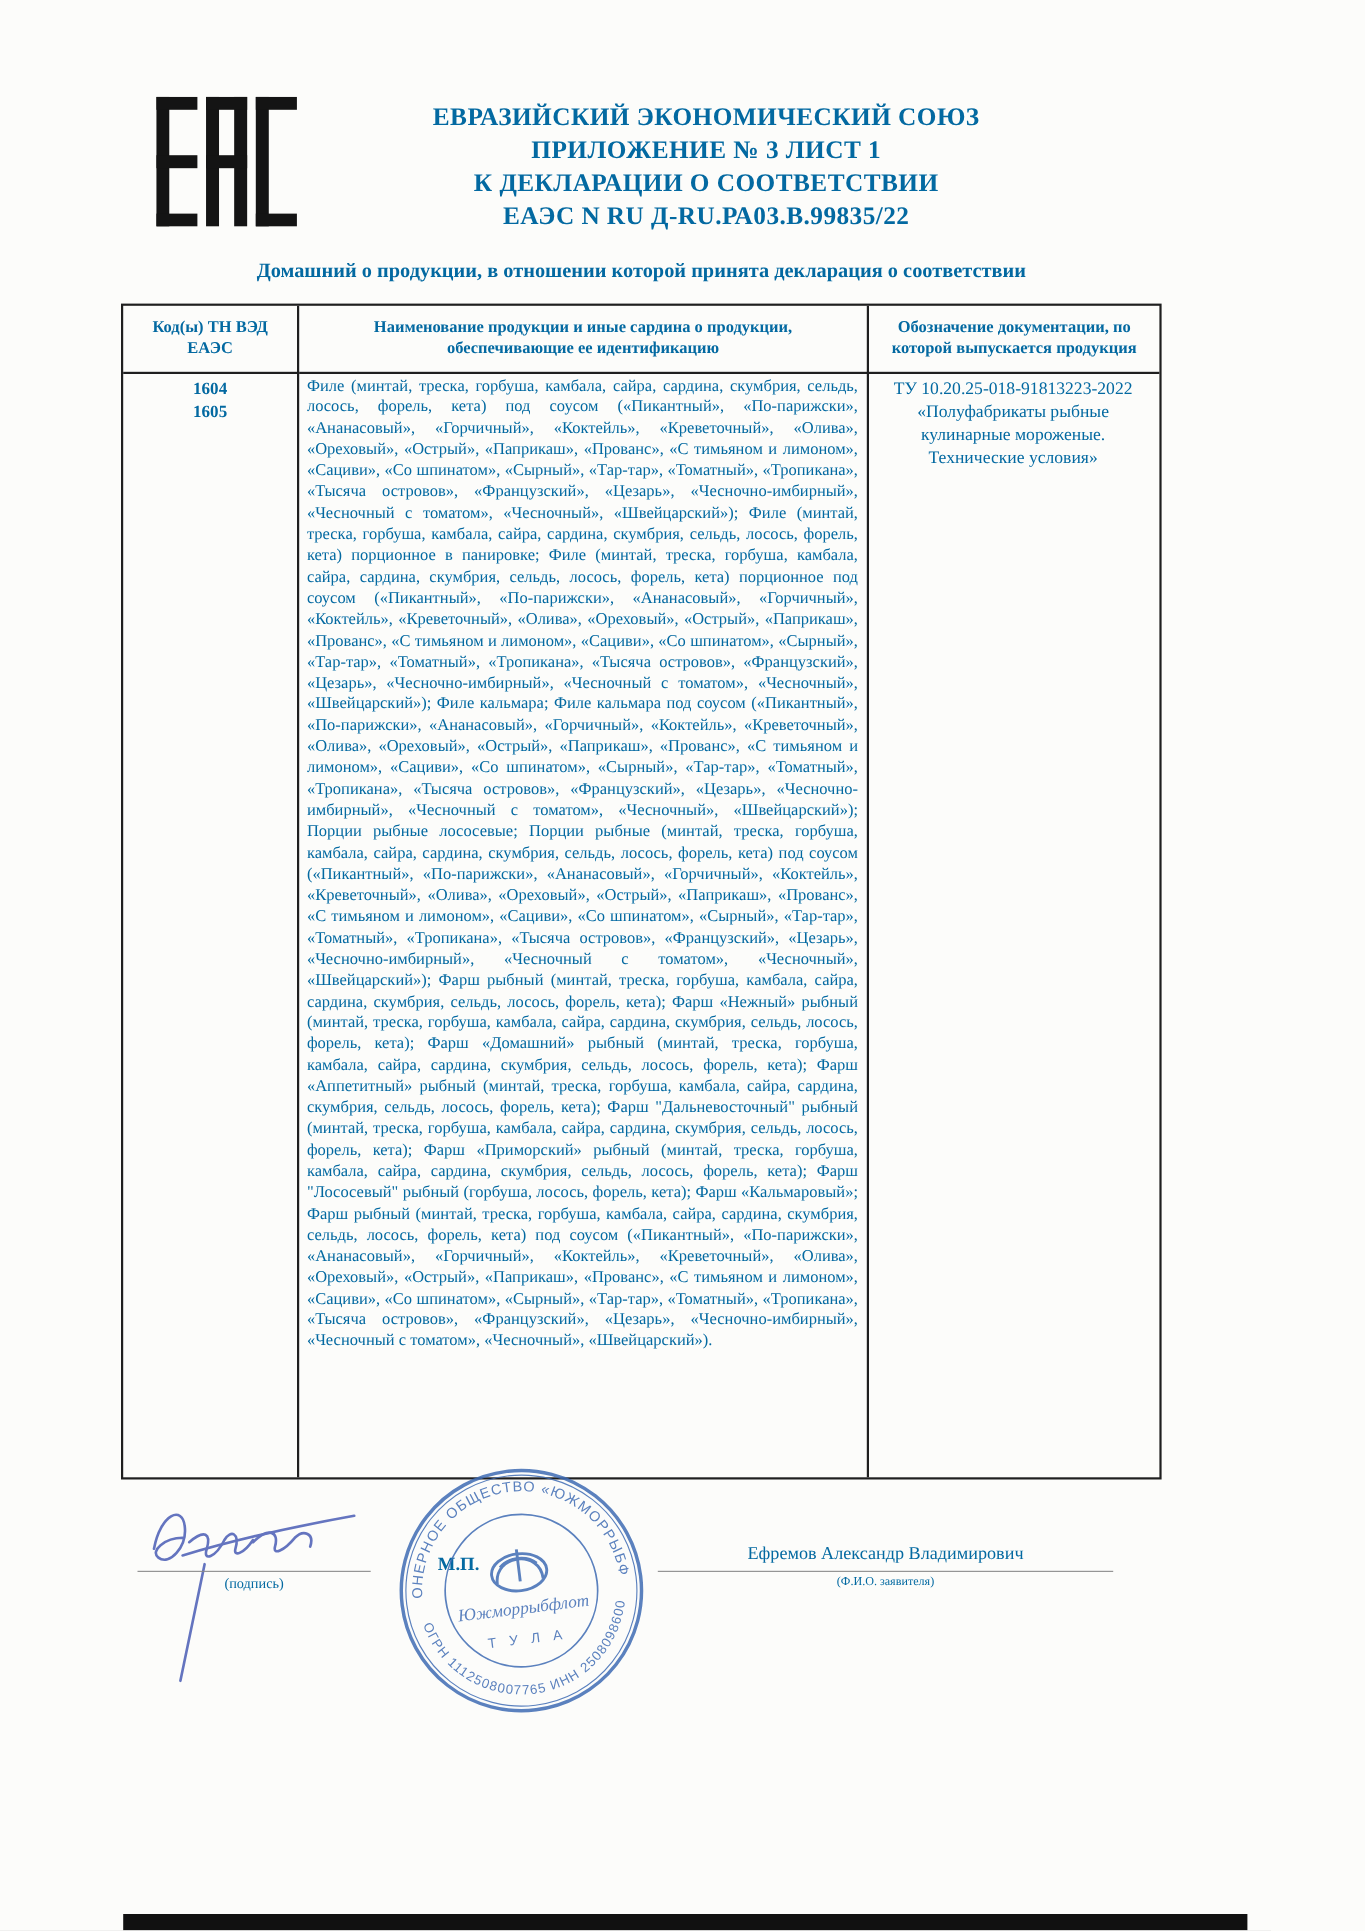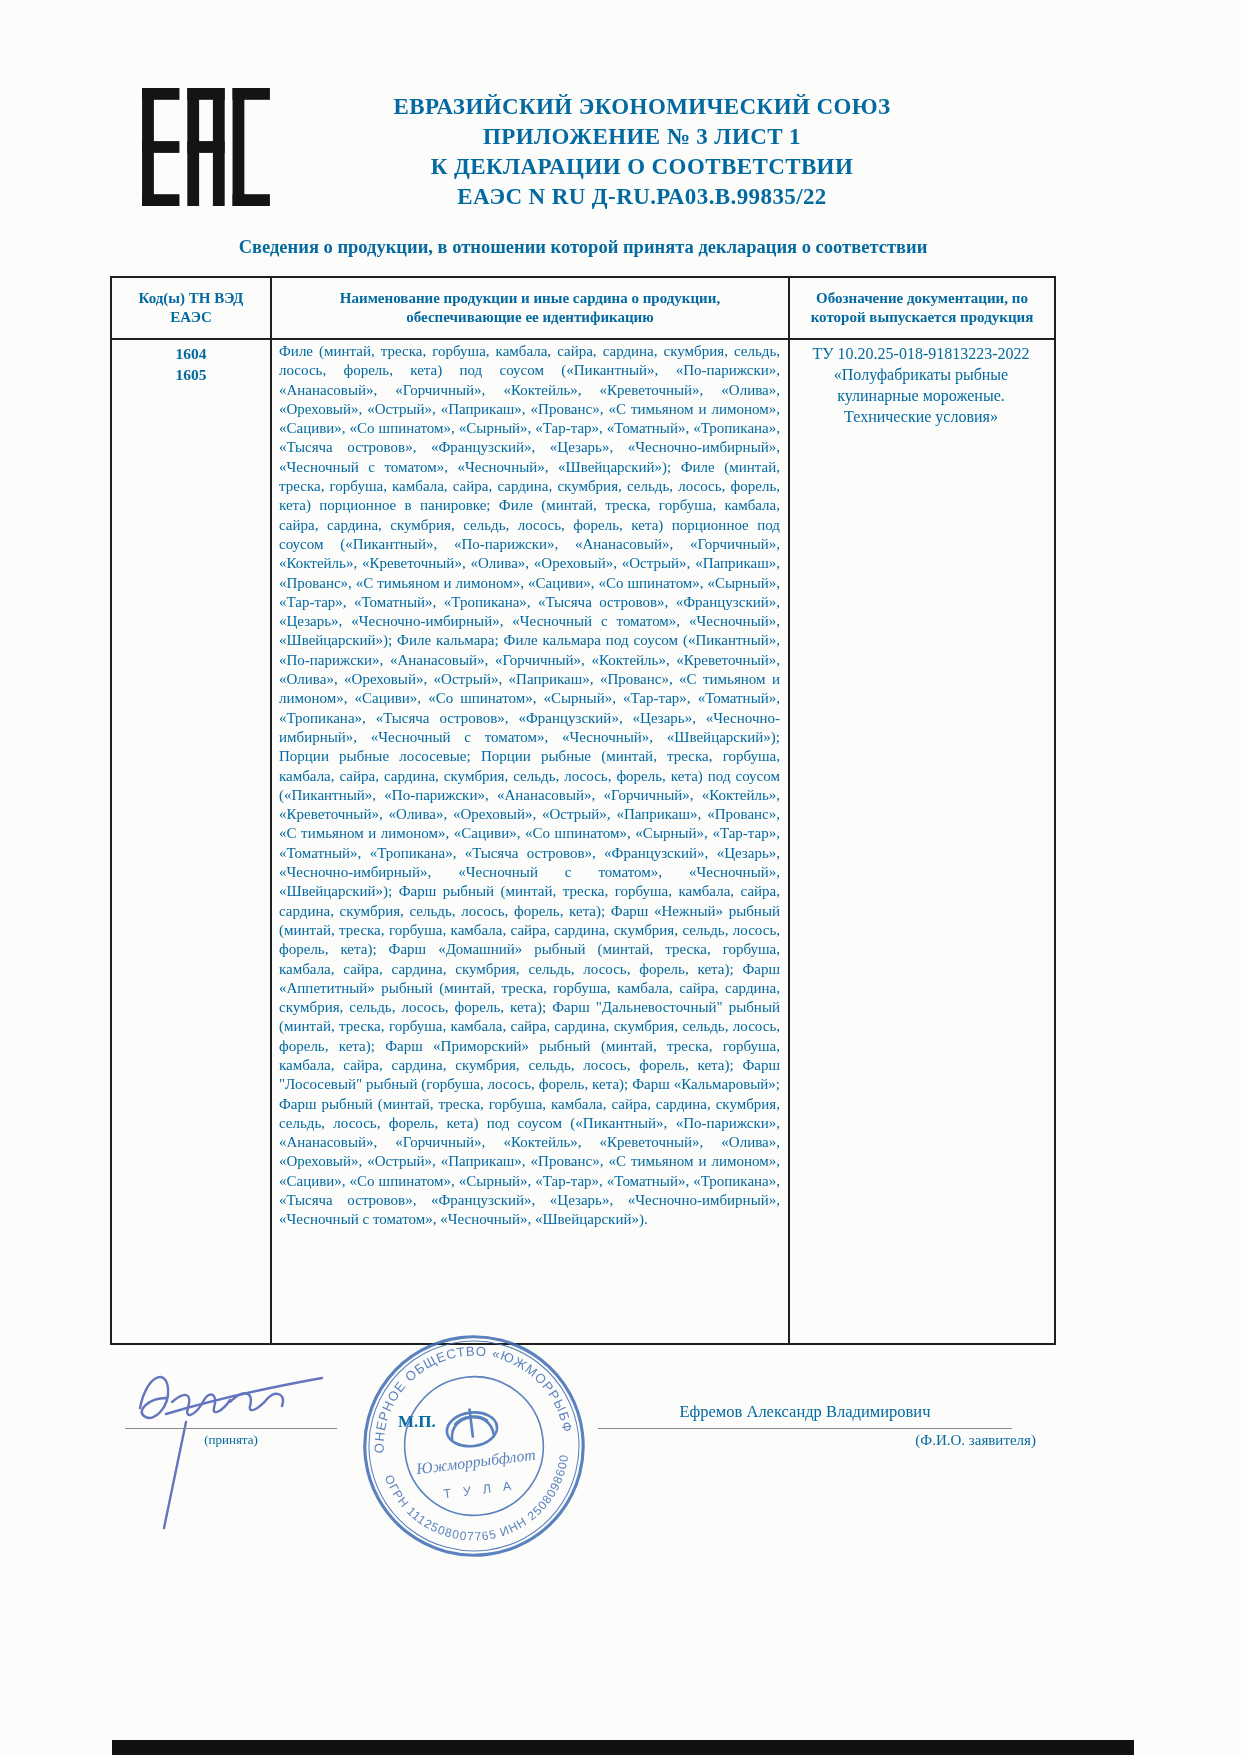--- a/index.html
+++ b/index.html
@@ -27,21 +27,21 @@
   .desc{font-size:15px;line-height:19.3px;text-align:justify;padding:2px 8px 0 7px;}
   .desc p{margin:0;}
   .doc{font-size:16px;line-height:21px;padding:3px 8px 0 6px;}
 
   
   .sig-line{left:125px;top:1428px;width:212px;height:1px;background:#8a8a8a;}
   .sig-label{left:125px;top:1432px;width:212px;text-align:center;font-size:13px;}
   .mp{left:398px;top:1412px;font-weight:bold;font-size:17px;}
   .name{left:598px;top:1402px;width:414px;text-align:center;font-size:16.5px;}
   .fio-line{left:598px;top:1428px;width:414px;height:1px;background:#8a8a8a;}
-  .fio-label{left:622px;top:1432px;width:414px;text-align:right;font-size:15px;}
+  .fio-label{left:598px;top:1432px;width:414px;text-align:center;font-size:11px;}
 
   .stamp{left:348px;top:1320px;opacity:0.85;transform:rotate(-7deg);}
   .signature{left:126px;top:1350px;}
 
   .bottom-bar{left:112px;top:1740px;width:1022px;height:15px;background:#111;}
 </style>
 </head>
 <body>
 
 <div class="page">
@@ -65,21 +65,21 @@
     </g>
   </svg>
 
   <div class="abs hdr">
     <div>ЕВРАЗИЙСКИЙ ЭКОНОМИЧЕСКИЙ СОЮЗ</div>
     <div>ПРИЛОЖЕНИЕ № 3 ЛИСТ 1</div>
     <div>К ДЕКЛАРАЦИИ О СООТВЕТСТВИИ</div>
     <div>ЕАЭС N RU Д-RU.РА03.В.99835/22</div>
   </div>
 
-  <div class="abs subtitle">Сведения о продукции, в отношении которой принята декларация о соответствии</div>
+  <div class="abs subtitle">Домашний о продукции, в отношении которой принята декларация о соответствии</div>
 
   <div class="abs tbl">
     <div class="cell th">
       <span>Код(ы) ТН ВЭД</span>
       <span>ЕАЭС</span>
     </div>
     <div class="cell th">
       <span>Наименование продукции и иные сардина о продукции,</span>
       <span>обеспечивающие ее идентификацию</span>
     </div>
@@ -101,21 +101,21 @@
   <svg class="abs signature" width="230" height="200" viewBox="0 0 230 200">
     <g fill="none" stroke="#4a5db5" stroke-width="2.4" stroke-linecap="round" opacity="0.85">
       <path d="M14,58 C20,26 40,18 42,38 C44,56 28,74 18,66 C10,60 24,48 40,48"></path>
       <path d="M46,52 C60,40 66,44 62,58 C58,70 70,66 78,50 C84,40 92,44 88,58 C86,66 96,62 104,50"></path>
       <path d="M104,52 C118,38 128,42 124,56 C122,64 132,60 142,48 C150,40 160,44 156,56"></path>
       <path d="M40,64 C80,52 140,38 196,28"></path>
       <path d="M60,72 L38,178"></path>
     </g>
   </svg>
   <div class="abs sig-line"></div>
-  <div class="abs sig-label">(принята)</div>
+  <div class="abs sig-label">(подпись)</div>
 
   <div class="abs mp">М.П.</div>
 
   <svg class="abs stamp" width="252" height="252" viewBox="0 0 240 240">
     <defs>
       <path id="arcTop" d="M 34,120 A 86,86 0 0 1 206,120"></path>
       <path id="arcBottom" d="M 30,120 A 90,90 0 0 0 210,120"></path>
     </defs>
     <g stroke="#3f6cb4" fill="none">
       <circle cx="120" cy="120" r="104" stroke-width="3"></circle>

